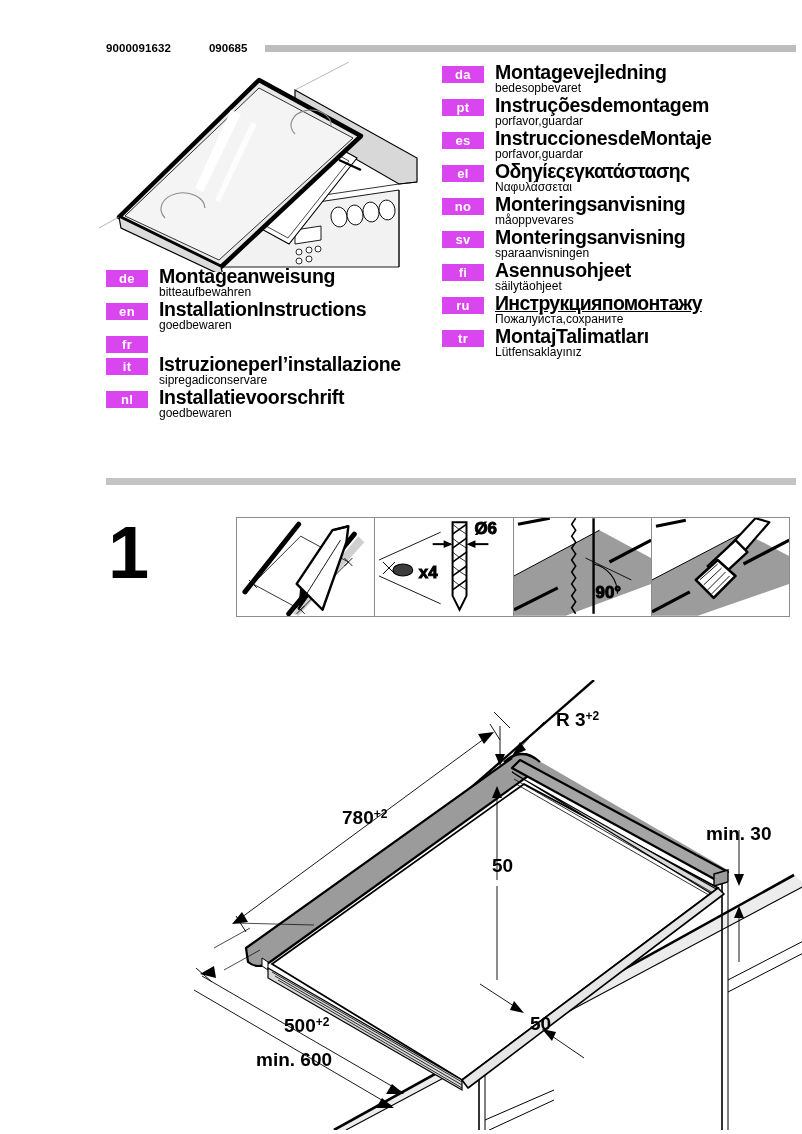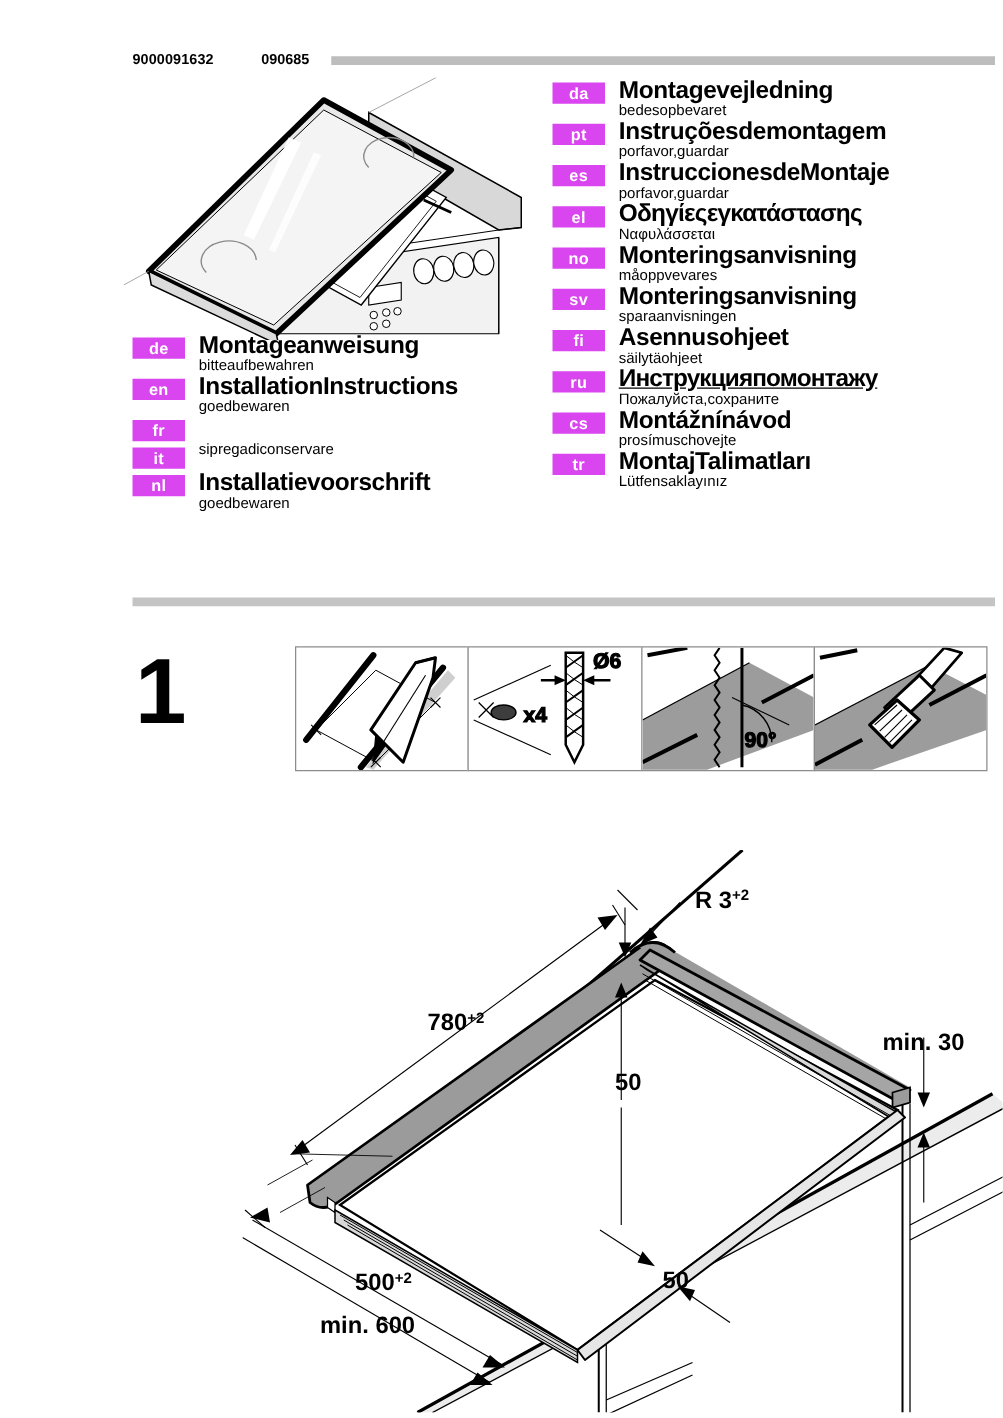--- a/index.html
+++ b/index.html
@@ -233,20 +233,21 @@
           <div class="lang-title">InstallationInstructions</div>
           <div class="lang-sub">goedbewaren</div>
         </div>
       </div>
       <div class="lang-row">
         <div class="lang-badge">fr</div>
       </div>
       <div class="lang-row">
         <div class="lang-badge">it</div>
         <div class="lang-text">
+          <div class="lang-title">Istruzioneperl’installazione</div>
           <div class="lang-sub">sipregadiconservare</div>
         </div>
       </div>
       <div class="lang-row">
         <div class="lang-badge">nl</div>
         <div class="lang-text">
           <div class="lang-title">Installatievoorschrift</div>
           <div class="lang-sub">goedbewaren</div>
         </div>
       </div>
@@ -300,27 +301,20 @@
         <div class="lang-text">
           <div class="lang-title">Asennusohjeet</div>
           <div class="lang-sub">säilytäohjeet</div>
         </div>
       </div>
       <div class="lang-row">
         <div class="lang-badge">ru</div>
         <div class="lang-text">
           <div class="lang-title cyr">Инструкцияпомонтажу</div>
           <div class="lang-sub">Пожалуйста,сохраните</div>
-        </div>
-      </div>
-      <div class="lang-row">
-        <div class="lang-badge">cs</div>
-        <div class="lang-text">
-          <div class="lang-title">Montážnínávod</div>
-          <div class="lang-sub">prosímuschovejte</div>
         </div>
       </div>
       <div class="lang-row">
         <div class="lang-badge">tr</div>
         <div class="lang-text">
           <div class="lang-title">MontajTalimatları</div>
           <div class="lang-sub">Lütfensaklayınız</div>
         </div>
       </div>
     </div>

